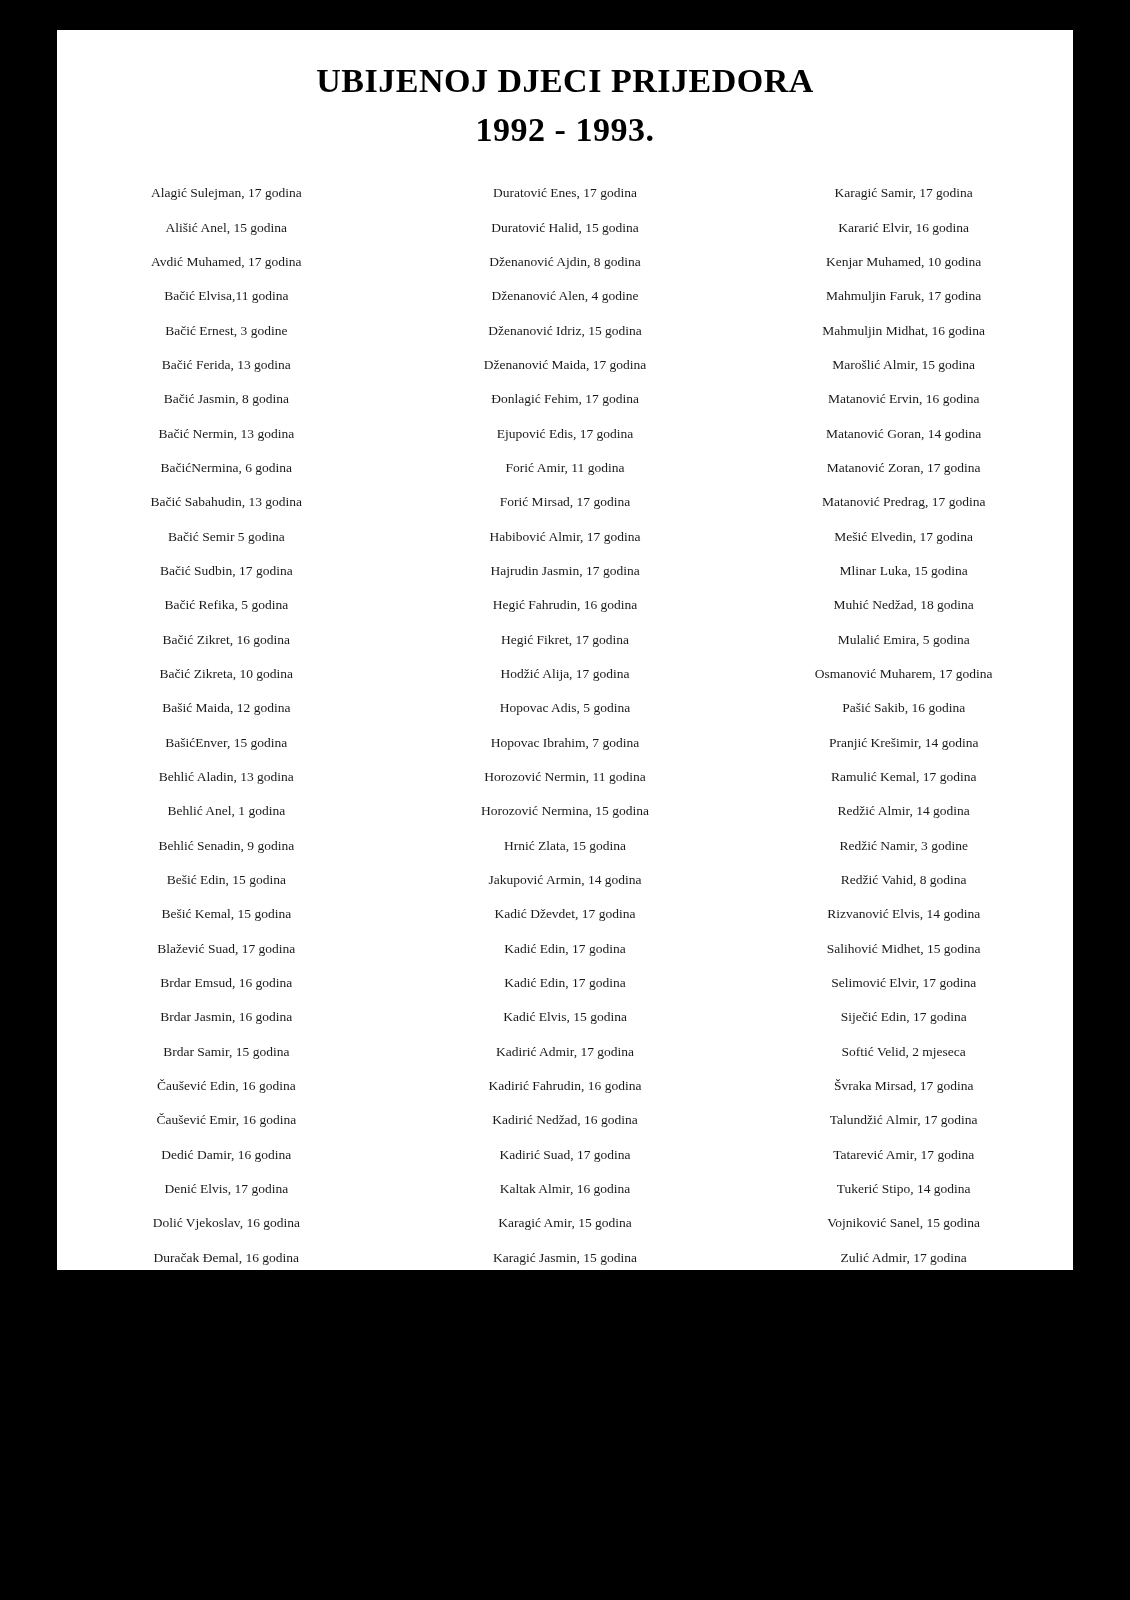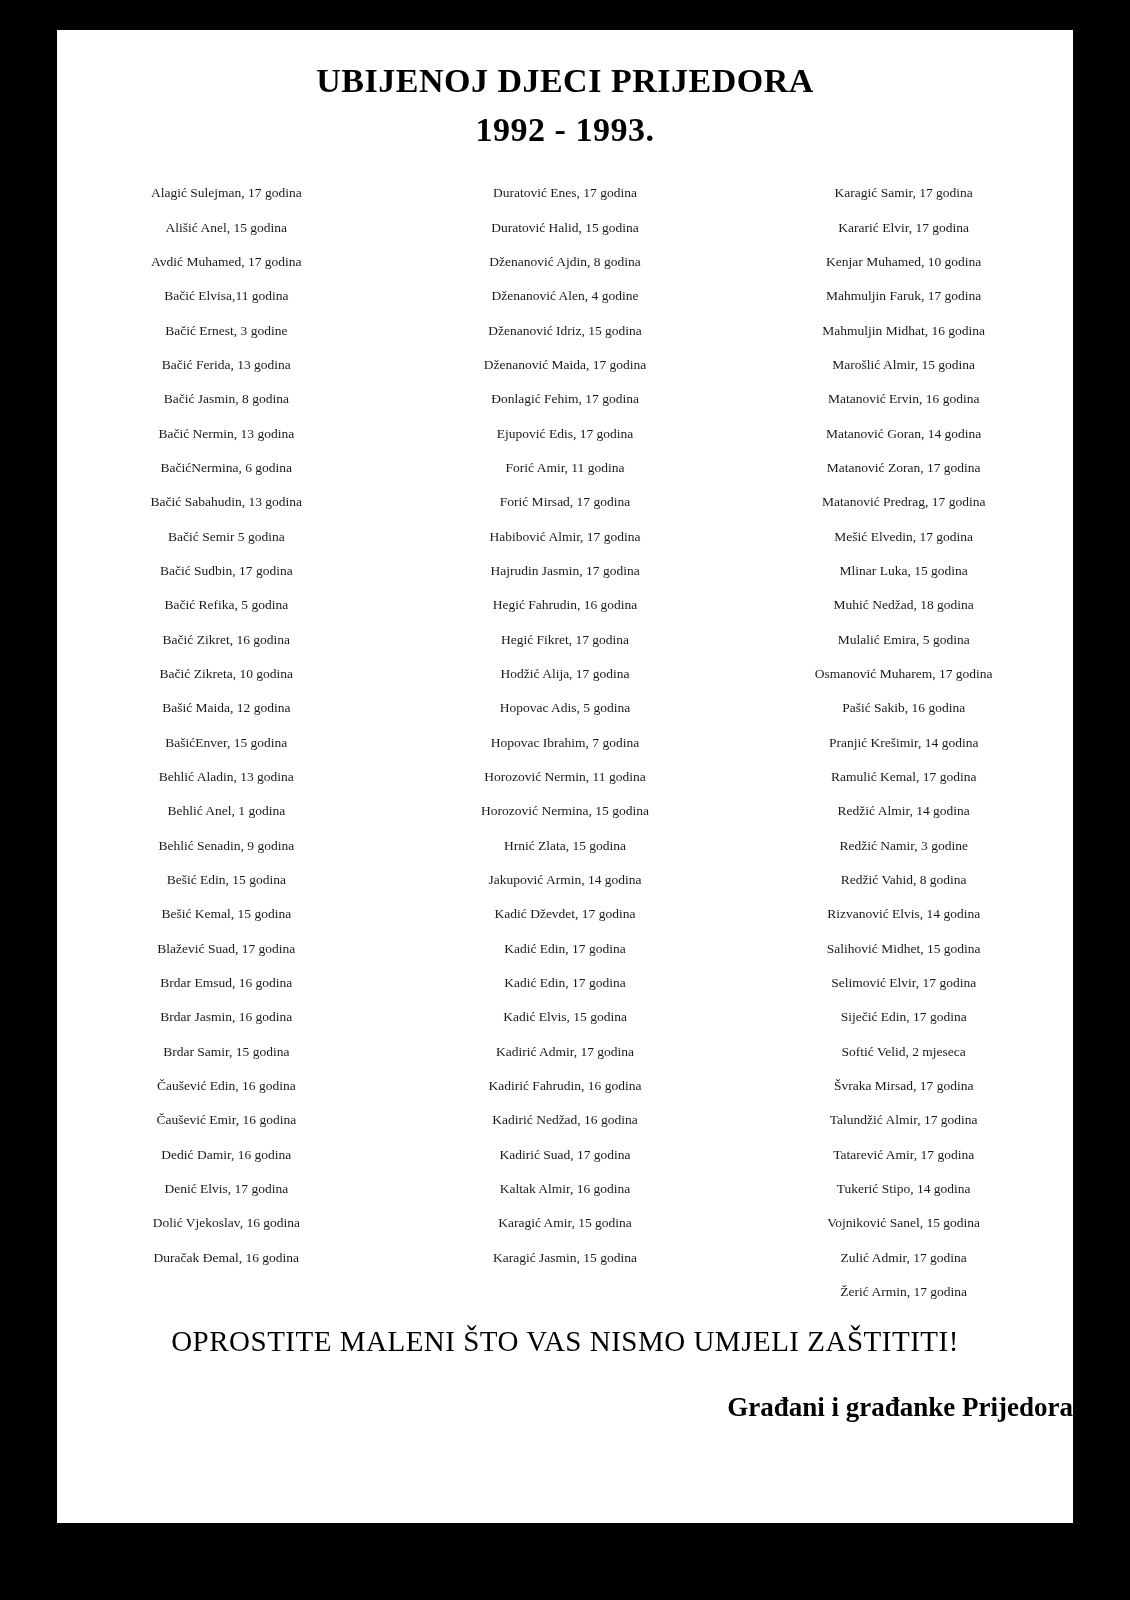--- a/index.html
+++ b/index.html
@@ -6,21 +6,21 @@
     margin: 0;
     padding: 0;
     background: #000000;
     width: 1130px;
     height: 1600px;
     font-family: "Liberation Serif", "DejaVu Serif", serif;
   }
   .frame {
     position: relative;
     width: 1130px;
-    height: 1600px;
+    height: 1270px;
     background: #000000;
     overflow: hidden;
   }
   .page {
     position: absolute;
     left: 57px;
     top: 30px;
     width: 1016px;
     height: 1493px;
     background: #ffffff;
@@ -142,21 +142,21 @@
           <div class="name-entry">Kadirić Admir, 17 godina</div>
           <div class="name-entry">Kadirić Fahrudin, 16 godina</div>
           <div class="name-entry">Kadirić Nedžad, 16 godina</div>
           <div class="name-entry">Kadirić Suad, 17 godina</div>
           <div class="name-entry">Kaltak Almir, 16 godina</div>
           <div class="name-entry">Karagić Amir, 15 godina</div>
           <div class="name-entry">Karagić Jasmin, 15 godina</div>
         </div>
       <div class="col">
           <div class="name-entry">Karagić Samir, 17 godina</div>
-          <div class="name-entry">Kararić Elvir, 17 godina</div>
+          <div class="name-entry">Kararić Elvir, 16 godina</div>
           <div class="name-entry">Kenjar Muhamed, 10 godina</div>
           <div class="name-entry">Mahmuljin Faruk, 17 godina</div>
           <div class="name-entry">Mahmuljin Midhat, 16 godina</div>
           <div class="name-entry">Marošlić Almir, 15 godina</div>
           <div class="name-entry">Matanović Ervin, 16 godina</div>
           <div class="name-entry">Matanović Goran, 14 godina</div>
           <div class="name-entry">Matanović Zoran, 17 godina</div>
           <div class="name-entry">Matanović Predrag, 17 godina</div>
           <div class="name-entry">Mešić Elvedin, 17 godina</div>
           <div class="name-entry">Mlinar Luka, 15 godina</div>

